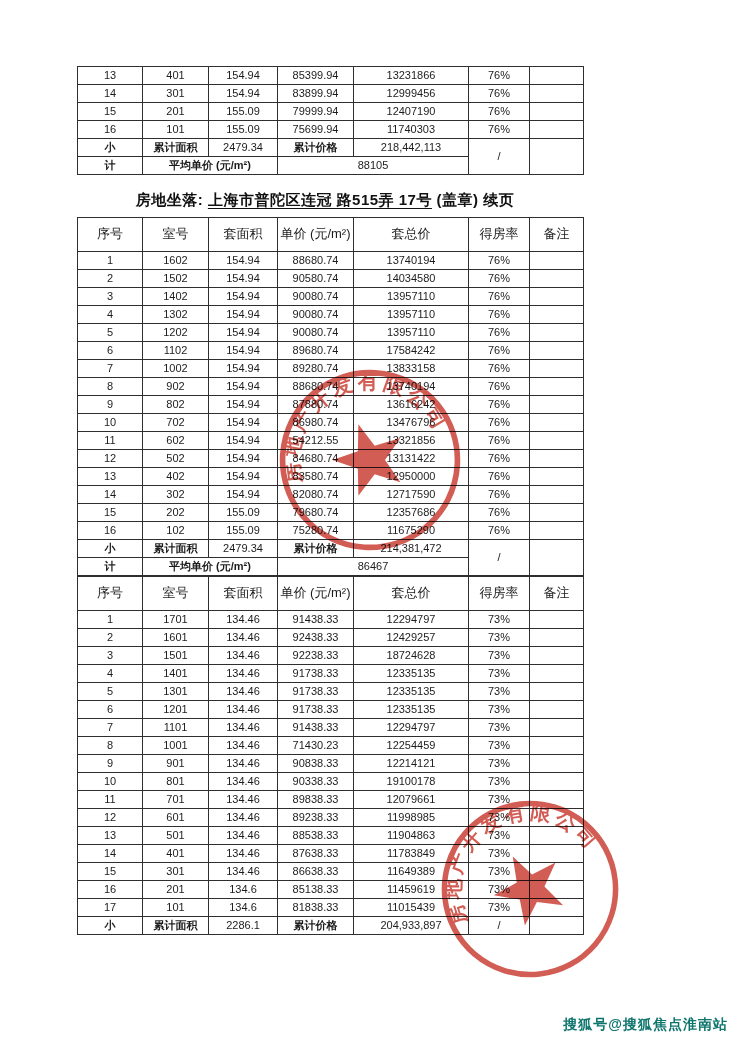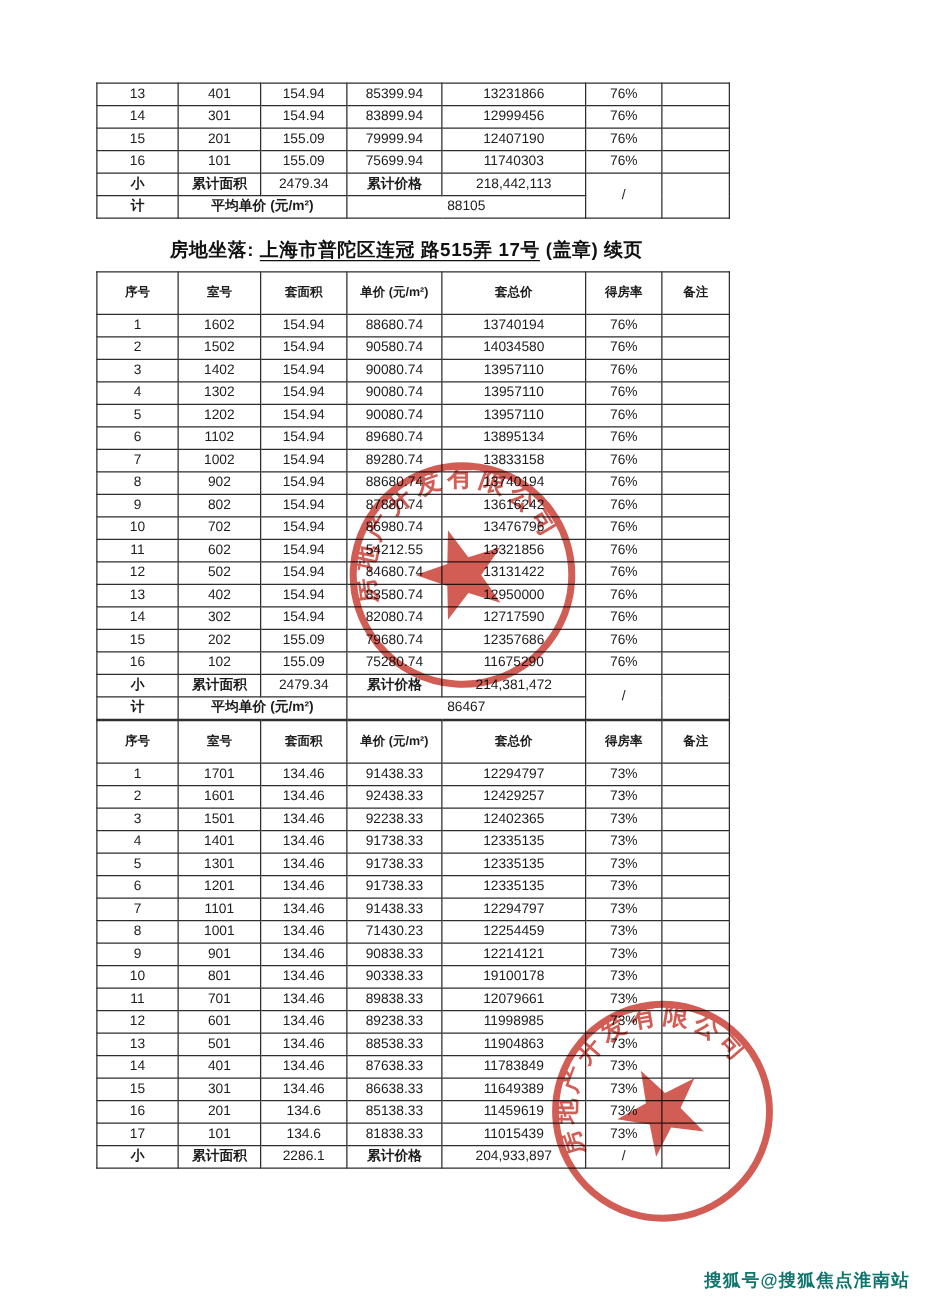--- a/index.html
+++ b/index.html
@@ -24,22 +24,22 @@
     vertical-align:middle;
     font-size:11px;
     height:18px;
     padding:0 2px;
     overflow:hidden;
     white-space:nowrap;
     line-height:1.1;
   }
   table.grid thead td {
     height:34px;
-    font-weight:bold;
-    font-size:10px;
+    font-weight:normal;
+    font-size:13px;
     white-space:normal;
   }
   table.grid td.bold { font-weight:bold; }
 
   .t0 { margin-top:66px; }
 
   .section-title {
     margin-top:16px;
     margin-bottom:7px;
     text-align:center;
@@ -215,21 +215,21 @@
           <td>90080.74</td>
           <td>13957110</td>
           <td>76%</td>
           <td></td>
         </tr>
         <tr>
           <td>6</td>
           <td>1102</td>
           <td>154.94</td>
           <td>89680.74</td>
-          <td>13895134</td>
+          <td>17584242</td>
           <td>76%</td>
           <td></td>
         </tr>
         <tr>
           <td>7</td>
           <td>1002</td>
           <td>154.94</td>
           <td>89280.74</td>
           <td>13833158</td>
           <td>76%</td>
@@ -373,21 +373,21 @@
           <td>92438.33</td>
           <td>12429257</td>
           <td>73%</td>
           <td></td>
         </tr>
         <tr>
           <td>3</td>
           <td>1501</td>
           <td>134.46</td>
           <td>92238.33</td>
-          <td>12402365</td>
+          <td>18724628</td>
           <td>73%</td>
           <td></td>
         </tr>
         <tr>
           <td>4</td>
           <td>1401</td>
           <td>134.46</td>
           <td>91738.33</td>
           <td>12335135</td>
           <td>73%</td>

